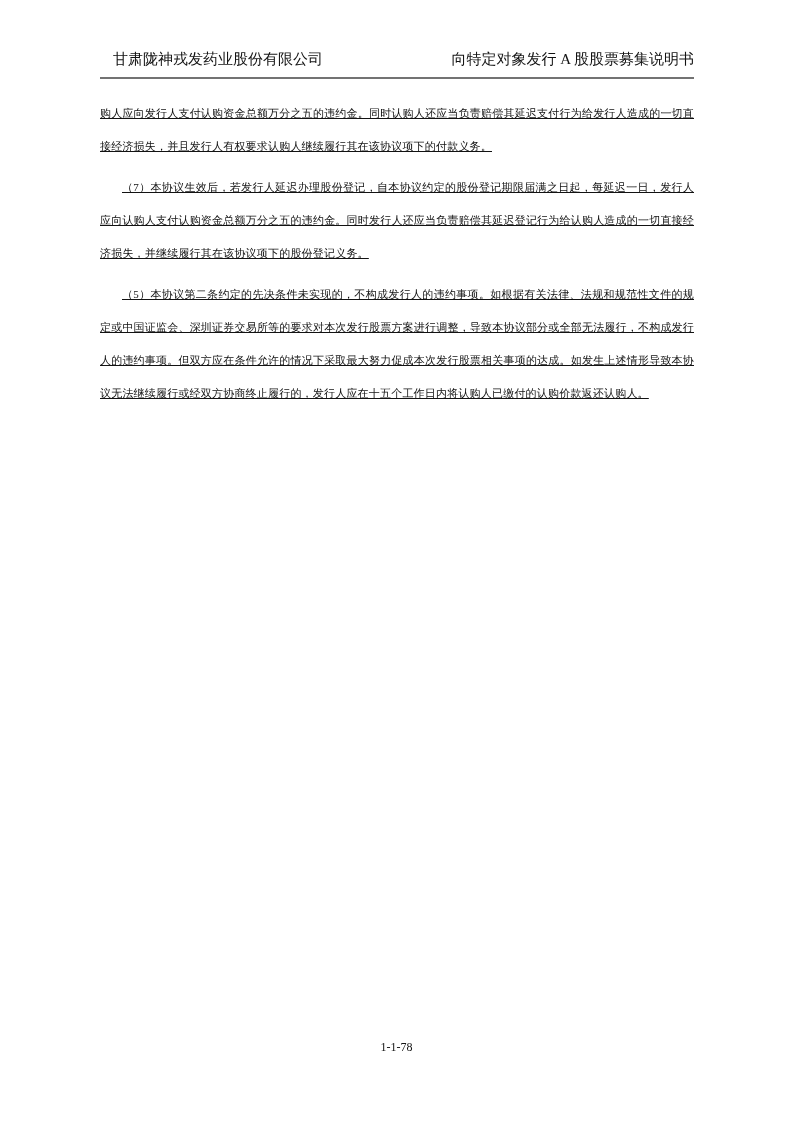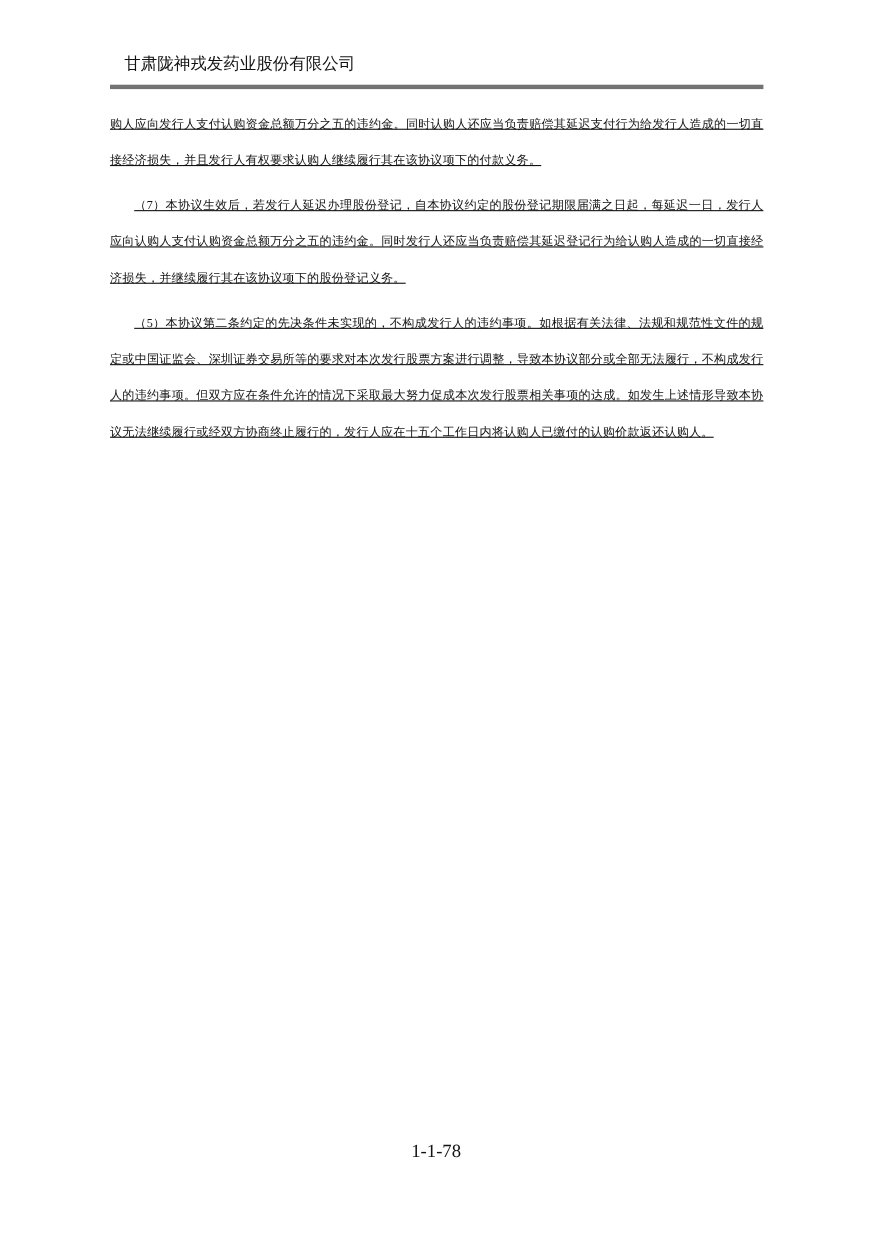--- a/index.html
+++ b/index.html
@@ -20,21 +20,21 @@
     position: absolute;
     left: 100px;
     width: 594px;
     top: 48px;
     display: flex;
     justify-content: space-between;
     align-items: flex-end;
     font-size: 15px;
     line-height: 22px;
     padding-bottom: 7px;
-    border-bottom: 4px solid #737373;
+    border-bottom: 2px solid #737373;
     white-space: nowrap;
   }
   .header .company {
     margin-left: 13px;
   }
   .body-text {
     position: absolute;
     left: 100px;
     width: 594px;
     top: 97px;
@@ -50,31 +50,32 @@
   }
   .para.indent {
     text-indent: 2em;
   }
   .footer {
     position: absolute;
     left: 0;
     width: 100%;
     top: 1037px;
     text-align: center;
-    font-size: 17px;
+    font-size: 12px;
     line-height: 20px;
   }
 </style>
 </head>
 <body>
 
 <div class="page">
 
   <div class="header">
     <span class="company">甘肃陇神戎发药业股份有限公司</span>
+    <span class="doc-title">向特定对象发行 A 股股票募集说明书</span>
   </div>
 
   <div class="body-text">
 
   <p class="para">购人应向发行人支付认购资金总额万分之五的违约金。同时认购人还应当负责赔偿其延迟支付行为给发行人造成的一切直接经济损失，并且发行人有权要求认购人继续履行其在该协议项下的付款义务。</p>
       <p class="para indent">（7）本协议生效后，若发行人延迟办理股份登记，自本协议约定的股份登记期限届满之日起，每延迟一日，发行人应向认购人支付认购资金总额万分之五的违约金。同时发行人还应当负责赔偿其延迟登记行为给认购人造成的一切直接经济损失，并继续履行其在该协议项下的股份登记义务。</p>
       <p class="para indent">（5）本协议第二条约定的先决条件未实现的，不构成发行人的违约事项。如根据有关法律、法规和规范性文件的规定或中国证监会、深圳证券交易所等的要求对本次发行股票方案进行调整，导致本协议部分或全部无法履行，不构成发行人的违约事项。但双方应在条件允许的情况下采取最大努力促成本次发行股票相关事项的达成。如发生上述情形导致本协议无法继续履行或经双方协商终止履行的，发行人应在十五个工作日内将认购人已缴付的认购价款返还认购人。</p>
     </div>
 
   <div class="footer">

